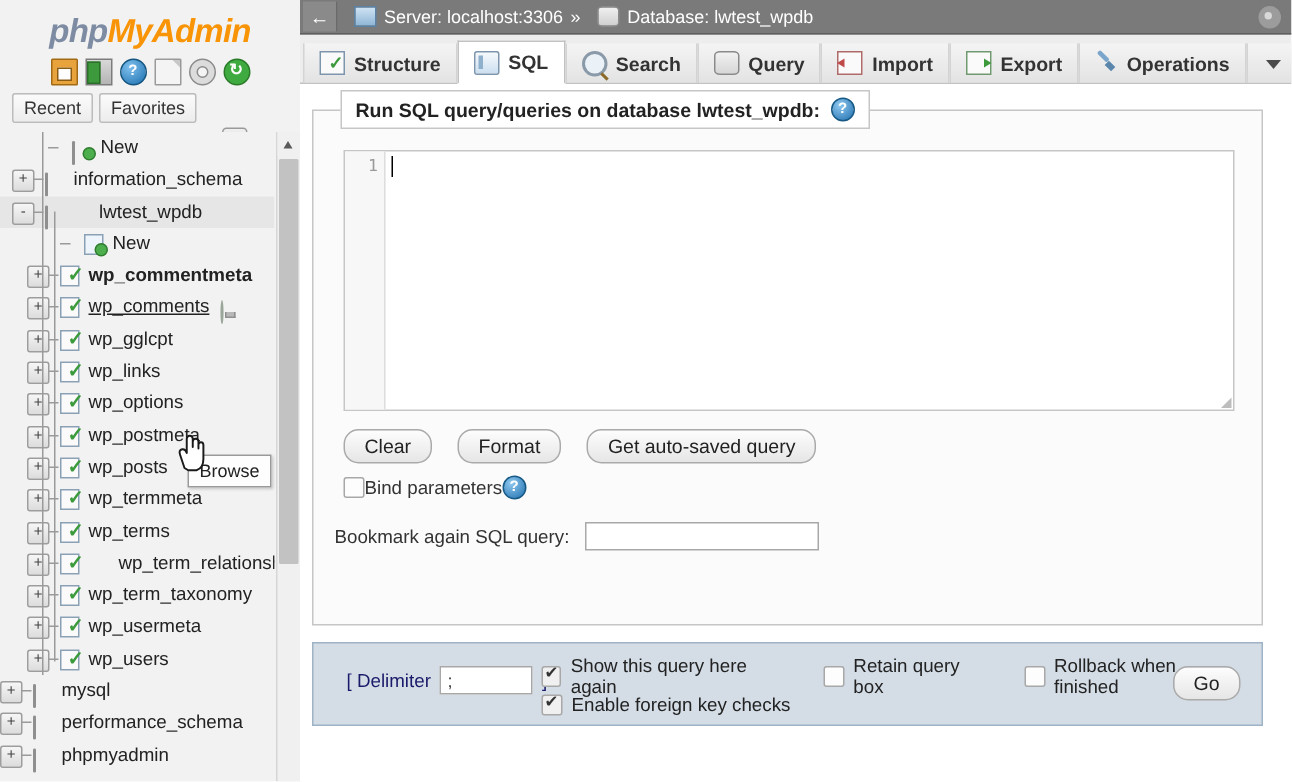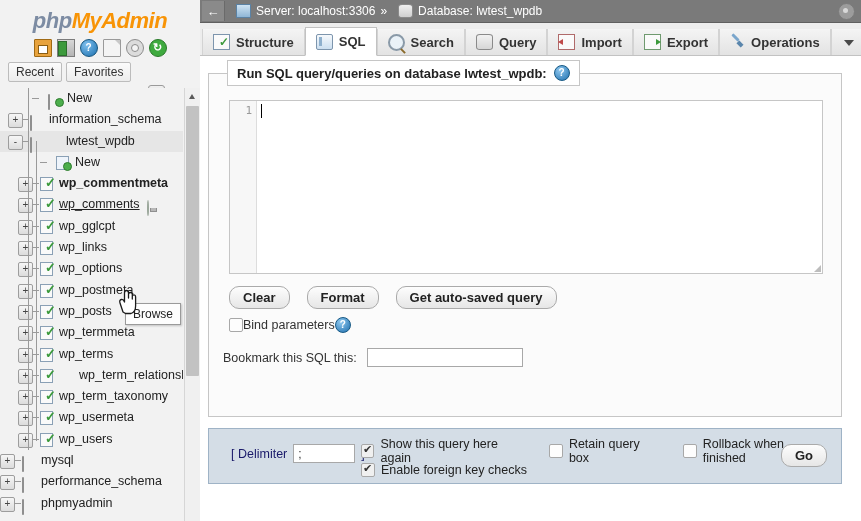--- a/index.html
+++ b/index.html
@@ -143,21 +143,21 @@
   }
   #gutter{width:22px;background:#f7f7f7;border-right:1px solid #ddd;text-align:right;padding-right:4px;}
   #gutter .ln{font-family:"DejaVu Sans Mono",monospace;font-size:11px;color:#999;line-height:16px;padding-top:2px;}
   #codearea{flex:1;position:relative;padding:2px 0 0 4px;}
   #caret{position:absolute;left:4px;top:3px;width:1px;height:14px;background:#000;}
   #resizer{position:absolute;right:0;bottom:0;width:10px;height:10px;cursor:nwse-resize;}
   #resizer:after{content:"";position:absolute;right:1px;bottom:1px;width:0;height:0;border-width:0 0 7px 7px;border-style:solid;border-color:transparent transparent #bdbdbd transparent;}
 
   .btn{
     border:1px solid #aaa;border-radius:10px;background:linear-gradient(180deg,#fdfdfd,#e6e6e6);
-    font-size:13px;color:#222;padding:3px 13px;cursor:pointer;font-family:"Liberation Sans",sans-serif;font-weight:bold;
+    font-size:13px;color:#222;padding:3px 13px;cursor:pointer;font-family:"Liberation Sans",sans-serif;
   }
   #btnrow{position:absolute;left:20px;top:212px;display:flex;gap:17px;align-items:center;}
   #bindrow{position:absolute;left:20px;top:243px;display:flex;gap:0;align-items:center;font-size:12.5px;color:#333;}
   .cbx{
     width:12px;height:12px;border:1px solid #a8a8a8;background:#fdfdfd;border-radius:2px;
     display:inline-block;position:relative;cursor:pointer;
   }
   .cbx.checked{background:#f0f0f0;}
   .cbx.checked:after{content:"✔";position:absolute;left:1px;top:-3px;font-size:11px;color:#333;line-height:14px;}
   #bookmarkrow{position:absolute;left:14px;top:274px;display:flex;align-items:center;gap:10px;font-size:12.5px;color:#333;}
@@ -462,21 +462,21 @@
           <button class="btn">Get auto-saved query</button>
         </div>
 
         <div id="bindrow">
           <span class="cbx"></span>
           <span>Bind parameters</span>
           <span class="helpdot">?</span>
         </div>
 
         <div id="bookmarkrow">
-          <span>Bookmark this SQL this:</span>
+          <span>Bookmark again SQL query:</span>
           <input type="text" value="" style="">
         </div>
       </div>
 
       <div id="optbar">
         <div id="optleft">
           <span>[ Delimiter</span>
           <input type="text" value=";" style="">
           <span>]</span>
         </div>

